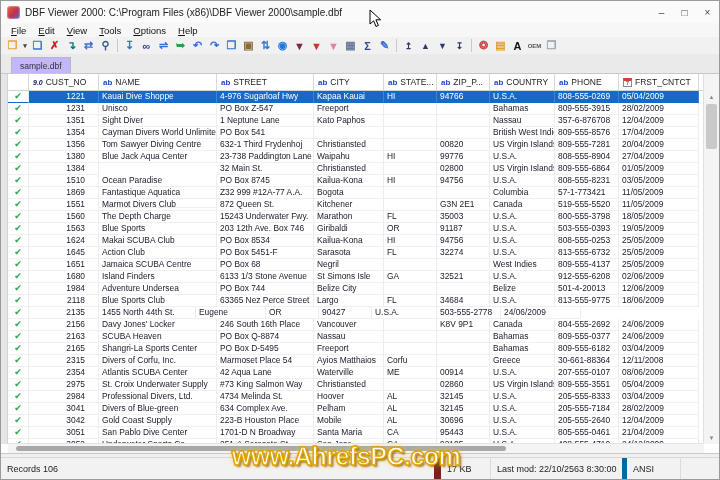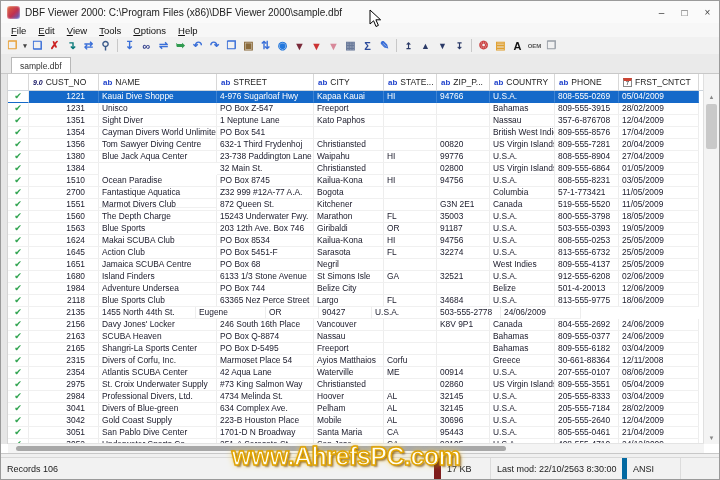--- a/index.html
+++ b/index.html
@@ -20,21 +20,21 @@
   
   .toolbar{position:absolute;top:36px;left:0;right:0;height:17px;background:#f1f1f1;border-bottom:1px solid #dcdcdc;display:flex;align-items:center;padding-left:3px;}
   .tb-btn{width:17px;height:16px;display:flex;align-items:center;justify-content:center;font-size:11px;font-weight:bold;cursor:default;}
   .tb-btn.caret{width:8px;font-size:7px;}
   .tb-btn.oem{font-size:6px;letter-spacing:0;}
   .tb-btn.nav{font-size:9px;}
   .tb-sep{width:1px;height:13px;background:#c8c8c8;margin:0 3px;}
 
   
   .tabbar{position:absolute;top:53px;left:0;right:0;height:19px;background:#eaeaea;}
-  .tab{position:absolute;left:10px;top:3px;height:15px;padding:0 8px;background:#ffffff;border:1px solid #b8b8b8;border-bottom:none;font-size:8.5px;color:#333;display:flex;align-items:center;}
+  .tab{position:absolute;left:10px;top:3px;height:15px;padding:0 8px;background:#c4b5fd;border:1px solid #b8b8b8;border-bottom:none;font-size:8.5px;color:#333;display:flex;align-items:center;}
 
   
   .grid{position:absolute;top:72px;left:0;right:0;height:381px;background:#fff;border-top:1px solid #c8c8c8;border-bottom:1px solid #c8c8c8;box-sizing:border-box;}
   .gutter{position:absolute;left:0;top:0;bottom:9px;width:6px;background:#e6e6e6;border-right:1px solid #d4d4d4;}
   .grid-header{position:absolute;top:0;left:7px;right:15px;height:16px;display:flex;background:#fff;border-bottom:1px solid #ccd4dc;overflow:hidden;}
   .hc{box-sizing:border-box;border-right:1px solid #d8d8d8;display:flex;align-items:center;gap:3px;padding-left:4px;font-size:8.5px;color:#222;white-space:nowrap;overflow:hidden;}
   .hc.mkh{width:21px;min-width:21px;padding-left:0;}
   .ti-num{color:#101060;font-size:7px;font-weight:bold;font-style:italic;}
   .ti-ab{color:#2244cc;font-size:8px;font-weight:bold;}
   .ti-date{width:9px;min-width:9px;height:9px;box-sizing:border-box;border:1px solid #888;border-top:3px solid #cc4433;background:#fff;font-size:6px;line-height:5px;text-align:center;color:#222;}
@@ -271,21 +271,21 @@
           <div class="cell" style="width: 97px; min-width: 97px;">PO Box 8745</div>
           <div class="cell" style="width: 70px; min-width: 70px;">Kailua-Kona</div>
           <div class="cell" style="width: 53px; min-width: 53px;">HI</div>
           <div class="cell" style="width: 53px; min-width: 53px;">94756</div>
           <div class="cell" style="width: 65px; min-width: 65px;">U.S.A.</div>
           <div class="cell" style="width: 64px; min-width: 64px;">808-555-8231</div>
           <div class="cell" style="width: 80px; min-width: 80px;">03/05/2009</div>
         </div>
         <div class="row">
           <div class="cell mk">✔</div>
-          <div class="cell num" style="width: 70px; min-width: 70px;">2700</div>
+          <div class="cell num" style="width: 70px; min-width: 70px;">1869</div>
           <div class="cell" style="width: 118px; min-width: 118px;">Fantastique Aquatica</div>
           <div class="cell" style="width: 97px; min-width: 97px;">Z32 999 #12A-77 A.A.</div>
           <div class="cell" style="width: 70px; min-width: 70px;">Bogota</div>
           <div class="cell" style="width: 53px; min-width: 53px;"></div>
           <div class="cell" style="width: 53px; min-width: 53px;"></div>
           <div class="cell" style="width: 65px; min-width: 65px;">Columbia</div>
           <div class="cell" style="width: 64px; min-width: 64px;">57-1-773421</div>
           <div class="cell" style="width: 80px; min-width: 80px;">11/05/2009</div>
         </div>
         <div class="row">

